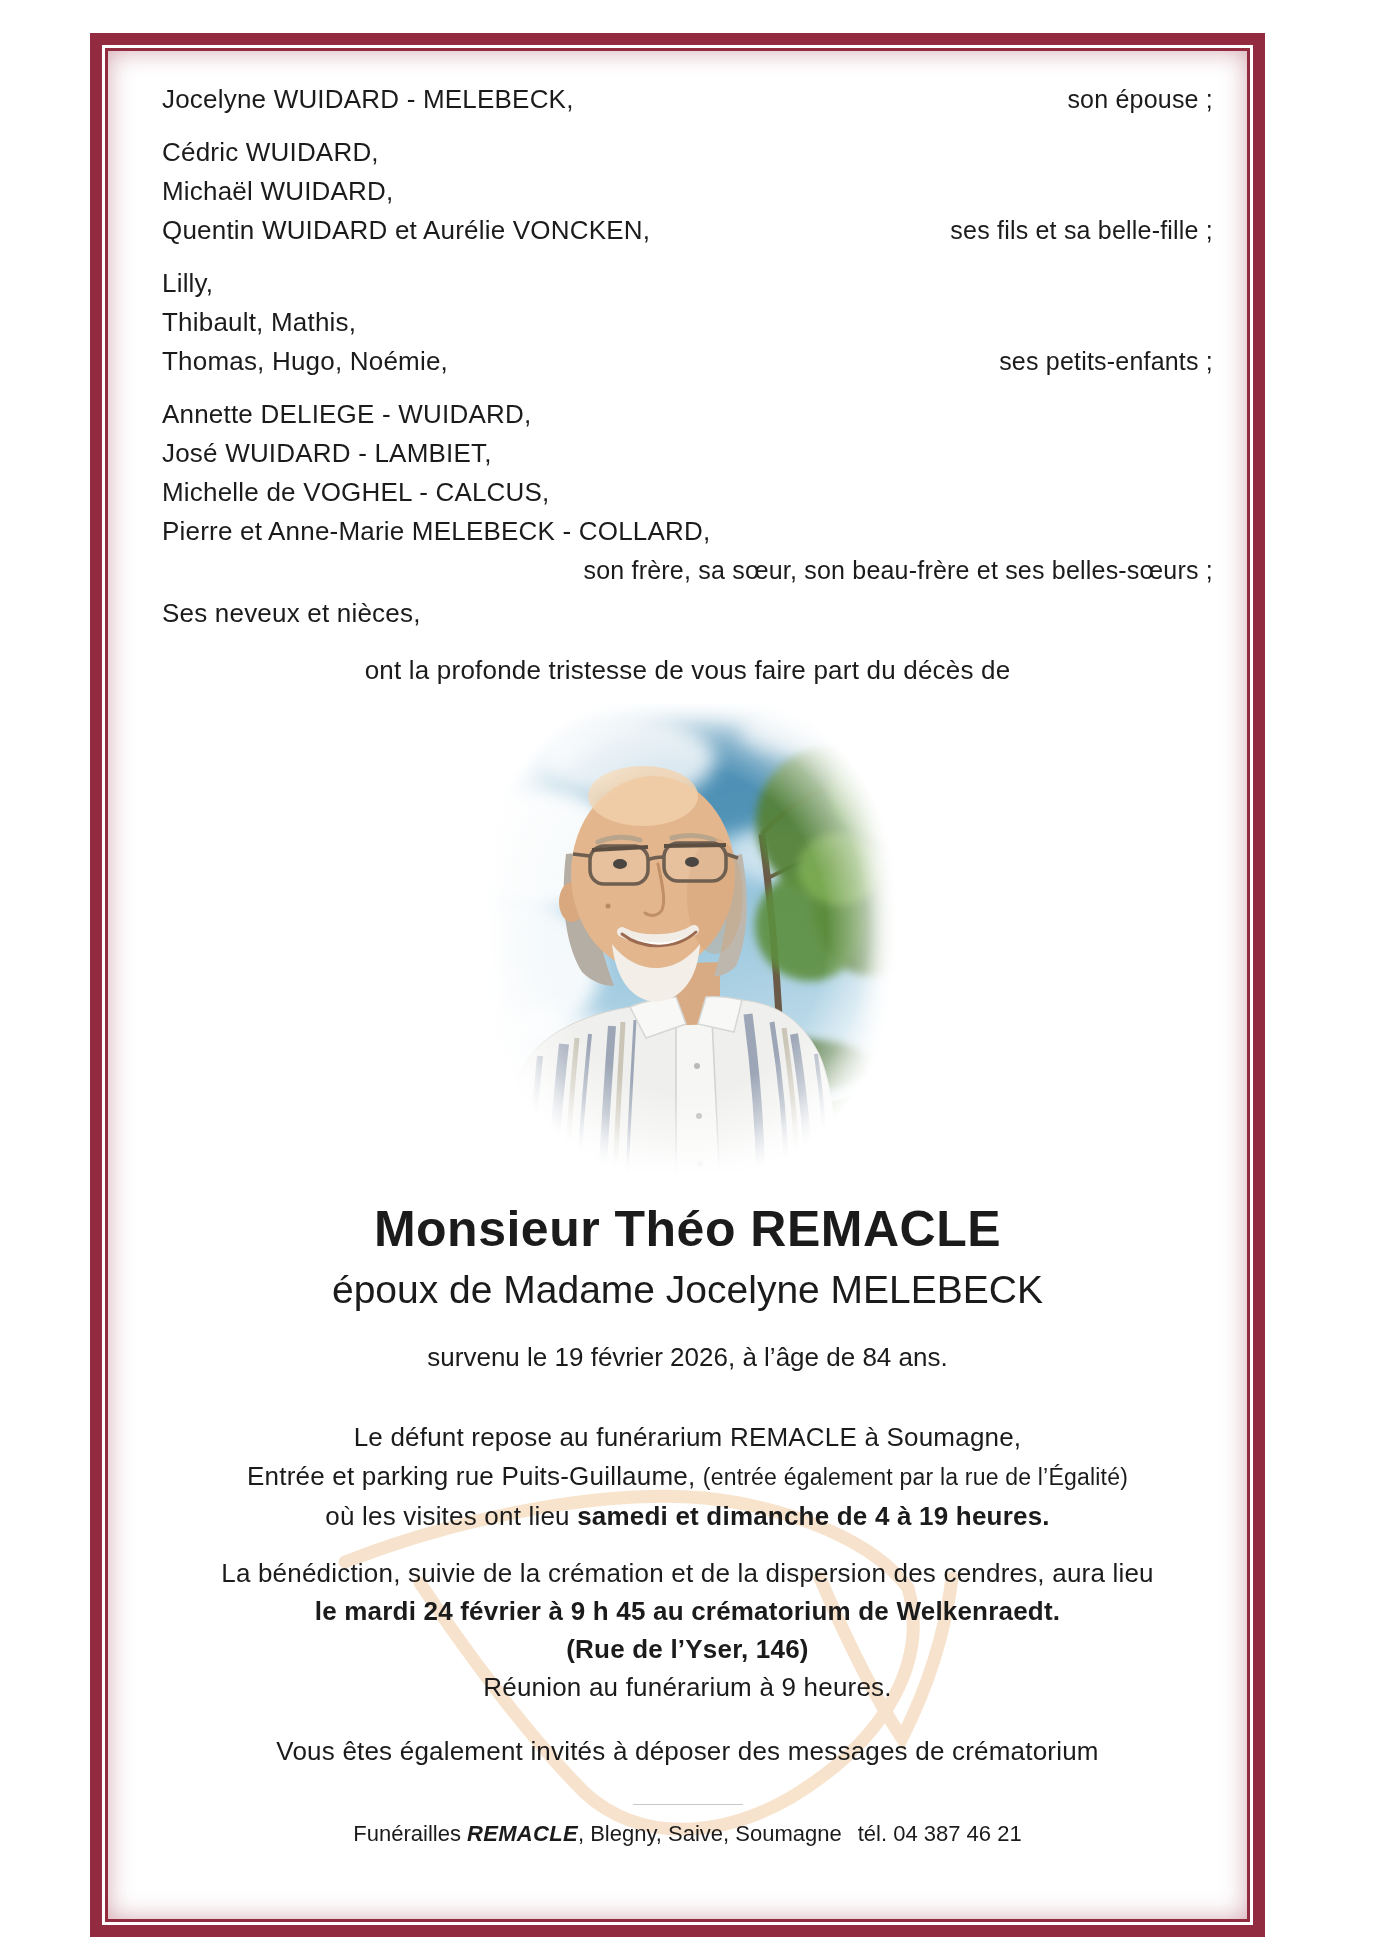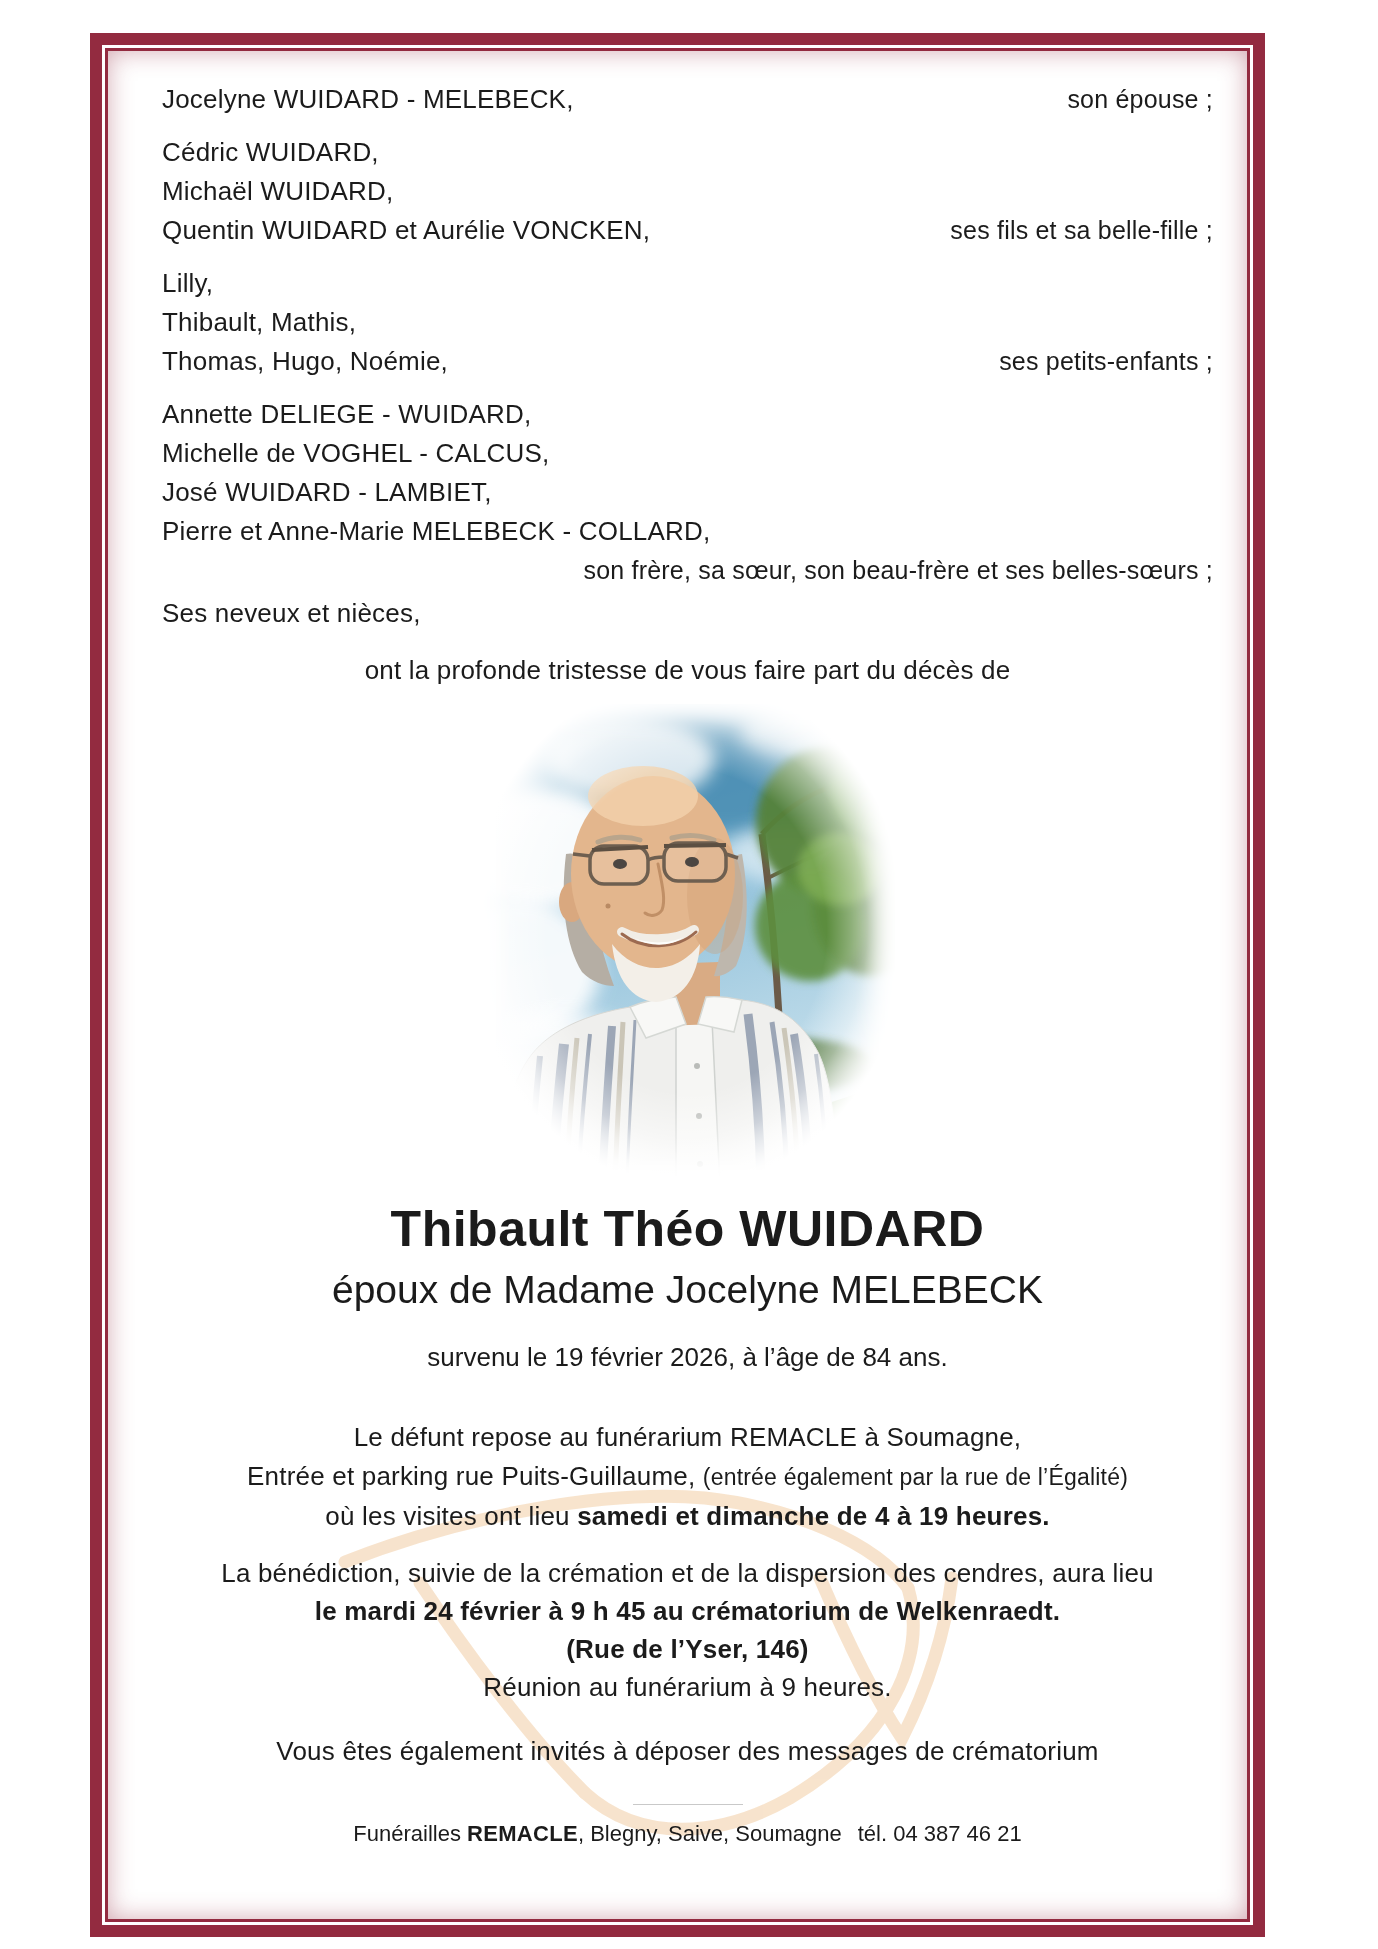--- a/index.html
+++ b/index.html
@@ -38,21 +38,21 @@
   h2.relation{font-size:39px;line-height:44px;font-weight:400;text-align:center;margin:12px 0 0;}
   .survenu{font-size:26px;line-height:34px;text-align:center;margin:28px 0 0;}
   .para{text-align:center;font-size:26px;letter-spacing:0.2px;margin:0;}
   .para.pA{margin-top:44px;line-height:39px;}
   .para.pB{margin-top:18px;line-height:38px;}
   .para.pC{margin-top:26px;line-height:38px;}
   .note{font-size:23px;}
   .b{font-weight:700;}
   .divider{width:110px;height:1px;background:#c9c9c9;margin:34px auto 0;}
   .footer{text-align:center;font-size:22px;line-height:30px;margin-top:14px;}
-  .footer .brand{font-weight:700;letter-spacing:0.3px;}
+  .footer .brand{font-weight:700;letter-spacing:0.3px;font-style:italic;}
   .footer .tel{margin-left:16px;}
 </style>
 </head>
 <body>
 
 <div class="frame"></div>
 
 <svg class="watermark" width="760" height="430" viewBox="0 0 760 430" aria-hidden="true">
   <g fill="none" stroke="#f6ddc1" stroke-width="13" stroke-linecap="round" opacity="0.8">
     <path d="M 55 154 C 180 105, 320 82, 415 90 C 505 100, 585 135, 618 180"></path>
@@ -96,24 +96,24 @@
         <span class="fname">Thomas, Hugo, Noémie,</span>
         <span class="flabel">ses petits-enfants ;</span>
       </div>
     </div>
 
     <div class="fgroup g4">
       <div class="frow">
         <span class="fname">Annette DELIEGE - WUIDARD,</span>
       </div>
       <div class="frow">
+        <span class="fname">José WUIDARD - LAMBIET,</span>
+      </div>
+      <div class="frow">
         <span class="fname">Michelle de VOGHEL - CALCUS,</span>
-      </div>
-      <div class="frow">
-        <span class="fname">José WUIDARD - LAMBIET,</span>
       </div>
       <div class="frow">
         <span class="fname">Pierre et Anne-Marie MELEBECK - COLLARD,</span>
       </div>
       <div class="frow only-label">
         <span class="flabel">son frère, sa sœur, son beau-frère et ses belles-sœurs ;</span>
       </div>
     </div>
 
     <div class="fgroup">
@@ -231,21 +231,21 @@
         <path d="M 142 228 C 160 238 196 238 214 226" stroke="#f1ede6" stroke-width="10" fill="none" stroke-linecap="round"></path>
         <path d="M 142 230 C 162 246 196 246 216 228" stroke="#9c6a50" stroke-width="3" fill="none" stroke-linecap="round"></path>
         <path d="M 154 234 C 170 243 190 243 204 233 C 190 240 168 240 154 234 Z" fill="#fdfdfb"></path>
       </g>
 
       <rect x="0" y="0" width="415" height="482" fill="url(#vig)"></rect>
     </svg>
     <div class="photo-vignette"></div>
   </div>
 
-  <h1 class="name">Thibault Théo WUIDARD</h1>
+  <h1 class="name">Monsieur Théo REMACLE</h1>
   <h2 class="relation">époux de Madame Jocelyne MELEBECK</h2>
   <p class="survenu">survenu le 19 février 2026, à l’âge de 84 ans.</p>
 
   <p class="para pA">
     <span>Le défunt repose au funérarium REMACLE à Soumagne,</span><br>
     <span>Entrée et parking rue Puits-Guillaume, </span><span class="note">(entrée également par la rue de l’Égalité)</span><br>
     <span>où les visites ont lieu </span><span class="b">samedi et dimanche de 4 à 19 heures.</span>
   </p>
 
   <p class="para pB">

